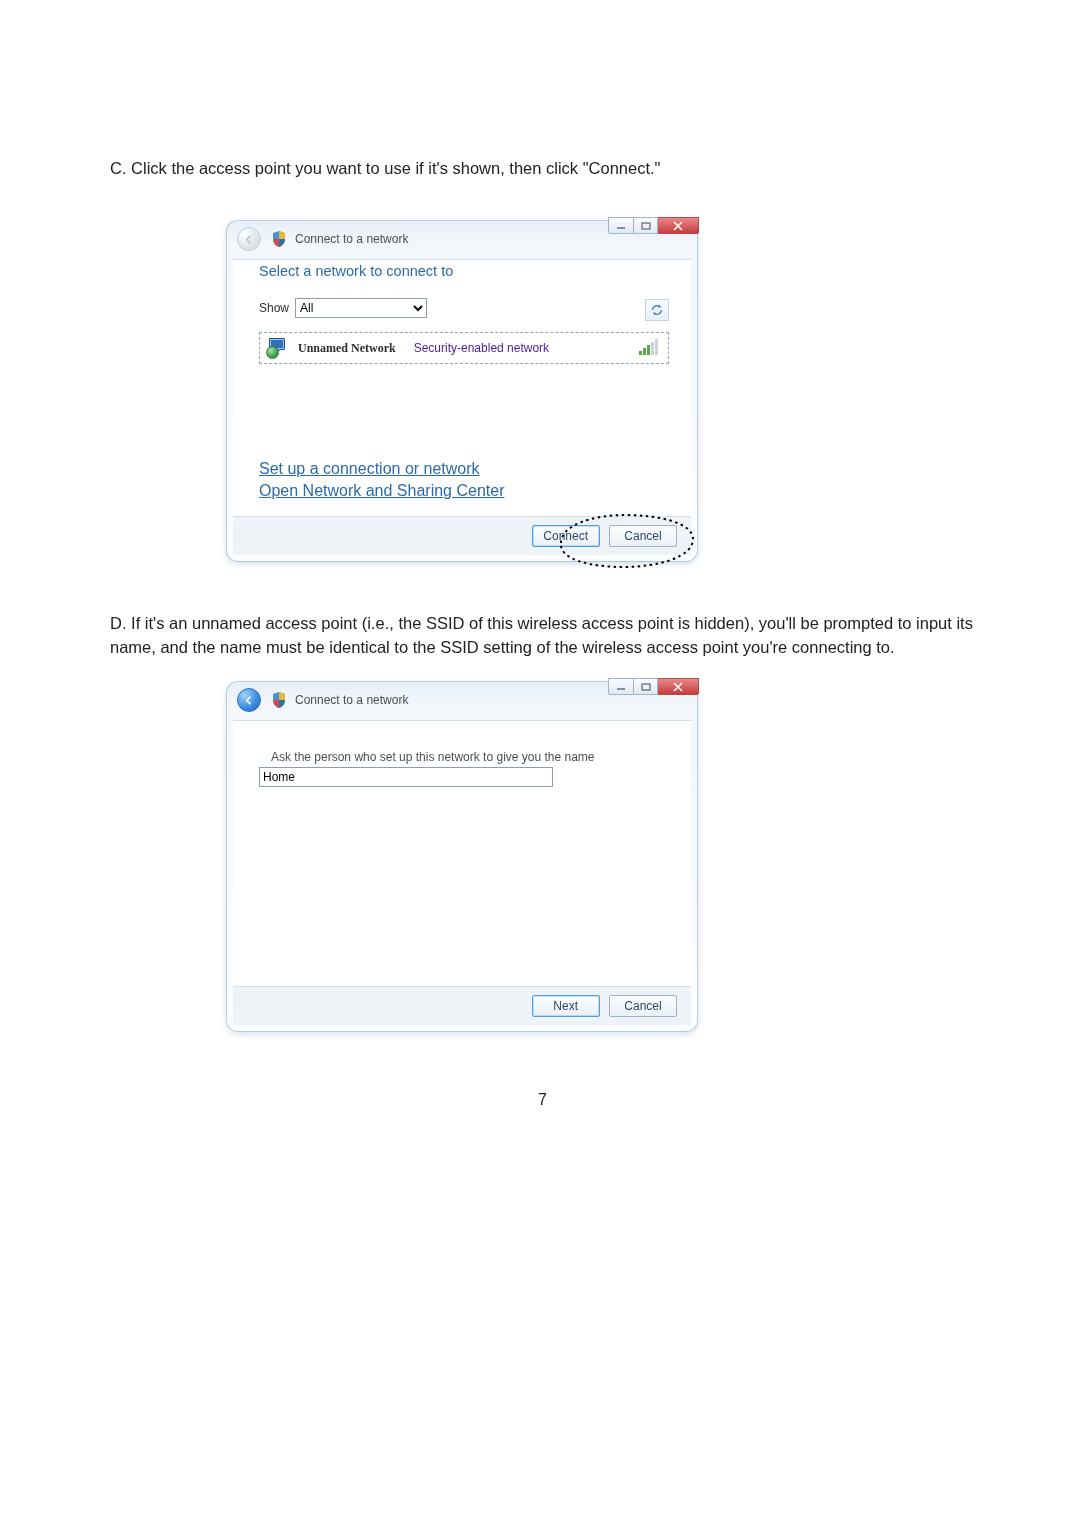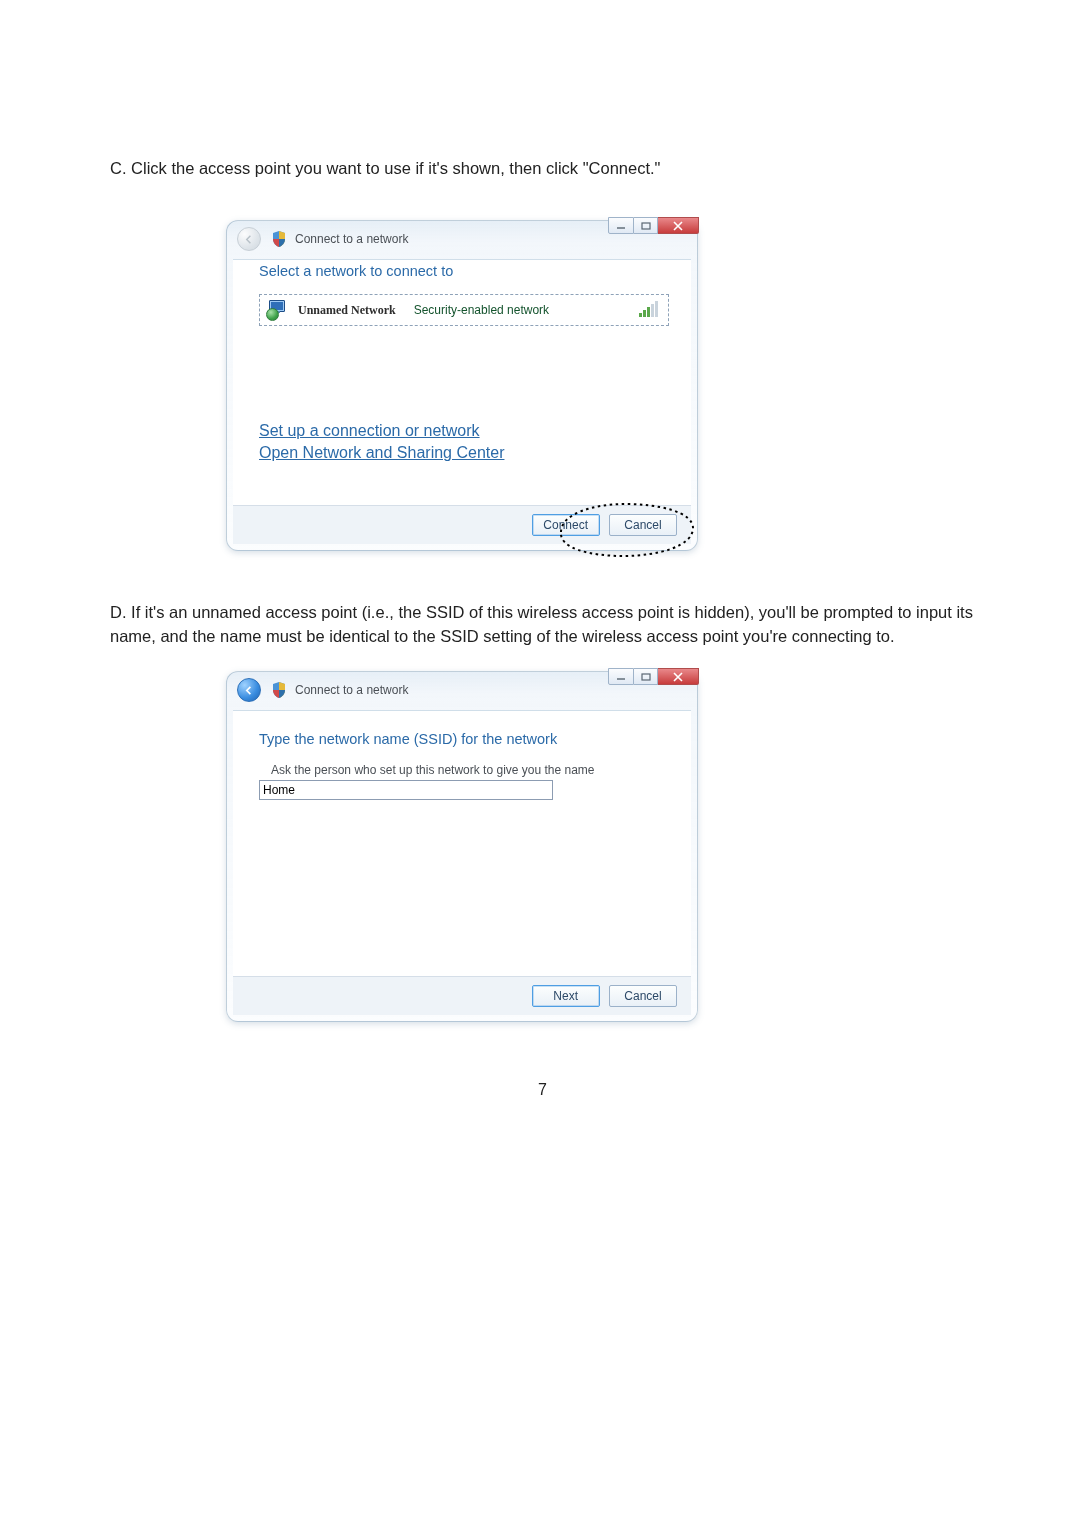--- a/index.html
+++ b/index.html
@@ -135,21 +135,21 @@
     content:""; position:absolute; left:4px; top:10px; width:6px; height:2px;
     background:#5b89bc;
   }
   .neticon .globe {
     position:absolute; bottom:0px; left:0px; width:11px; height:11px;
     border-radius:50%;
     background: radial-gradient(circle at 35% 30%, #a7e2a8,#3fa24a 60%,#2c7f3a);
     border:1px solid #2f7d3c;
   }
   .net-item .nname { font-weight:600; margin-right:18px; white-space:nowrap;font-family:Liberation Serif, serif;}
-  .net-item .ntype { color:#14532d; white-space:nowrap;}
+  .net-item .ntype { color:#4c1d95; white-space:nowrap;}
   .sig { margin-left:auto; }
   .sig svg { display:block; }
 
   .links { margin-top:94px; font-size:16px; }
   .links a {
     display:block;
     color:#2b6aa8;
     text-decoration: underline;
     line-height:1.35;
   }
@@ -230,20 +230,36 @@
       <path d="M8 1 L14 3 V9 C14 13 11 16 8 17 Z" fill="#e5b93a"></path>
       <path d="M8 9 L14 9 C14 13 11 16 8 17 Z" fill="#2d6fab"></path>
       <path d="M2 9 L8 9 V17 C5 16 2 13 2 9 Z" fill="#d14a4a"></path>
     </svg>
     <span class="title">Connect to a network</span>
   </div>
 
   <div class="content">
     <div class="sec-heading">Select a network to connect to</div>
 
+    <div class="flex-spread">
+      <div class="show-row">
+        <span class="lbl">Show</span>
+        <select>
+          <option value="All">All</option>
+        </select>
+      </div>
+      <div class="refresh">
+        <svg width="14" height="14" viewBox="0 0 16 16">
+          <path d="M3 8a5 5 0 0 1 9-3" fill="none" stroke="#3b7dc0" stroke-width="1.4"></path>
+          <path d="M11 2 L12 5 L9 5 Z" fill="#3b7dc0"></path>
+          <path d="M13 8a5 5 0 0 1-9 3" fill="none" stroke="#3b7dc0" stroke-width="1.4"></path>
+          <path d="M5 14 L4 11 L7 11 Z" fill="#3b7dc0"></path>
+        </svg>
+      </div>
+    </div>
 
     <div class="net-item">
       <div class="neticon">
         <div class="mon"></div>
           <div class="globe"></div>
       </div>
       <span class="nname">Unnamed Network</span>
       <span class="ntype">Security-enabled network</span>
       <span class="sig">
         <svg width="22" height="18">
@@ -305,21 +321,20 @@
     <svg class="shield" viewBox="0 0 16 18">
       <path d="M8 1 L14 3 V9 C14 13 11 16 8 17 C5 16 2 13 2 9 V3 Z" fill="#4a93d6"></path>
       <path d="M8 1 L14 3 V9 C14 13 11 16 8 17 Z" fill="#e5b93a"></path>
       <path d="M8 9 L14 9 C14 13 11 16 8 17 Z" fill="#2d6fab"></path>
       <path d="M2 9 L8 9 V17 C5 16 2 13 2 9 Z" fill="#d14a4a"></path>
     </svg>
     <span class="title">Connect to a network</span>
   </div>
 
   <div class="content">
-    <div class="sec-heading">Type the network name (SSID) for the network</div>
     <div style="margin:10px 0 0 12px; color:#4a4f55;">Ask the person who set up this network to give you the name</div>
 
     <input type="text" value="Home" style="">
   </div>
 
   <div class="footer">
     <button class="def">Next</button>
     <button>Cancel</button>
   </div>
 </div>

